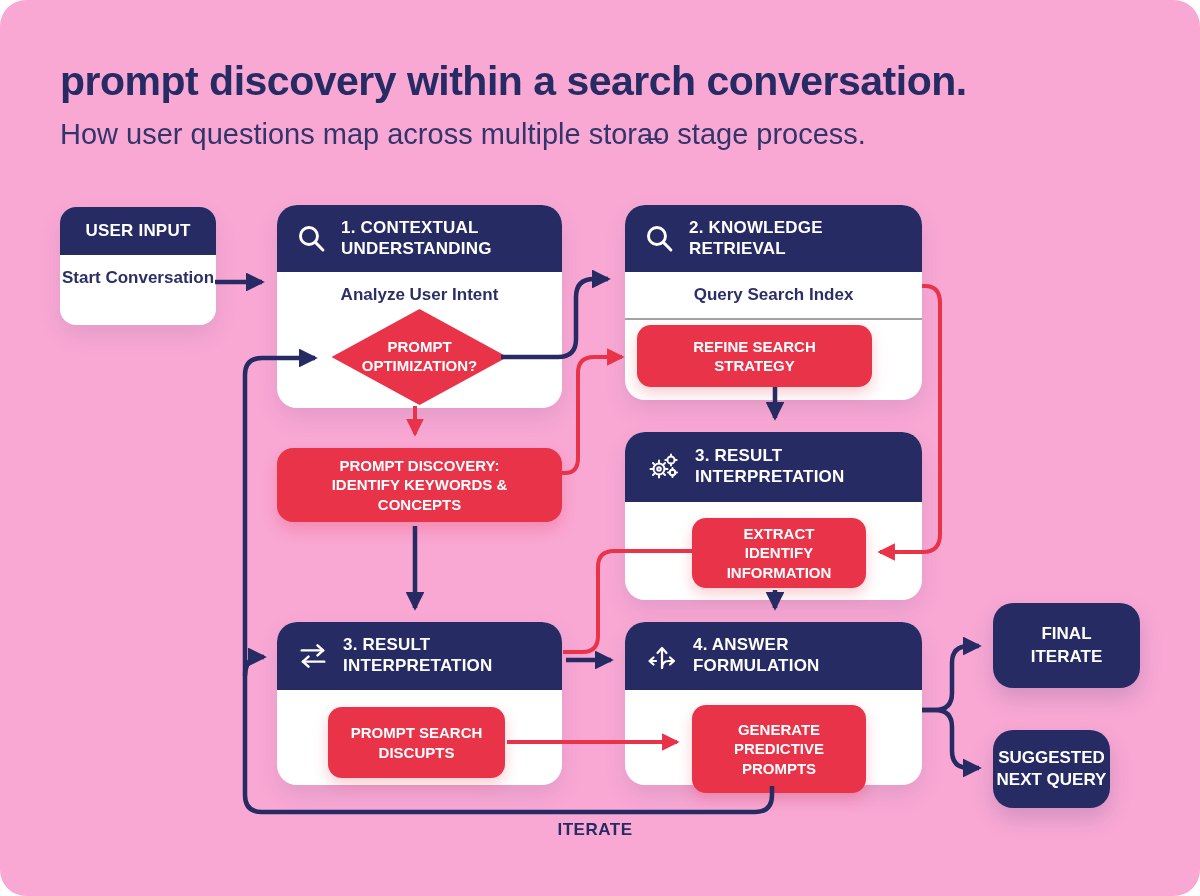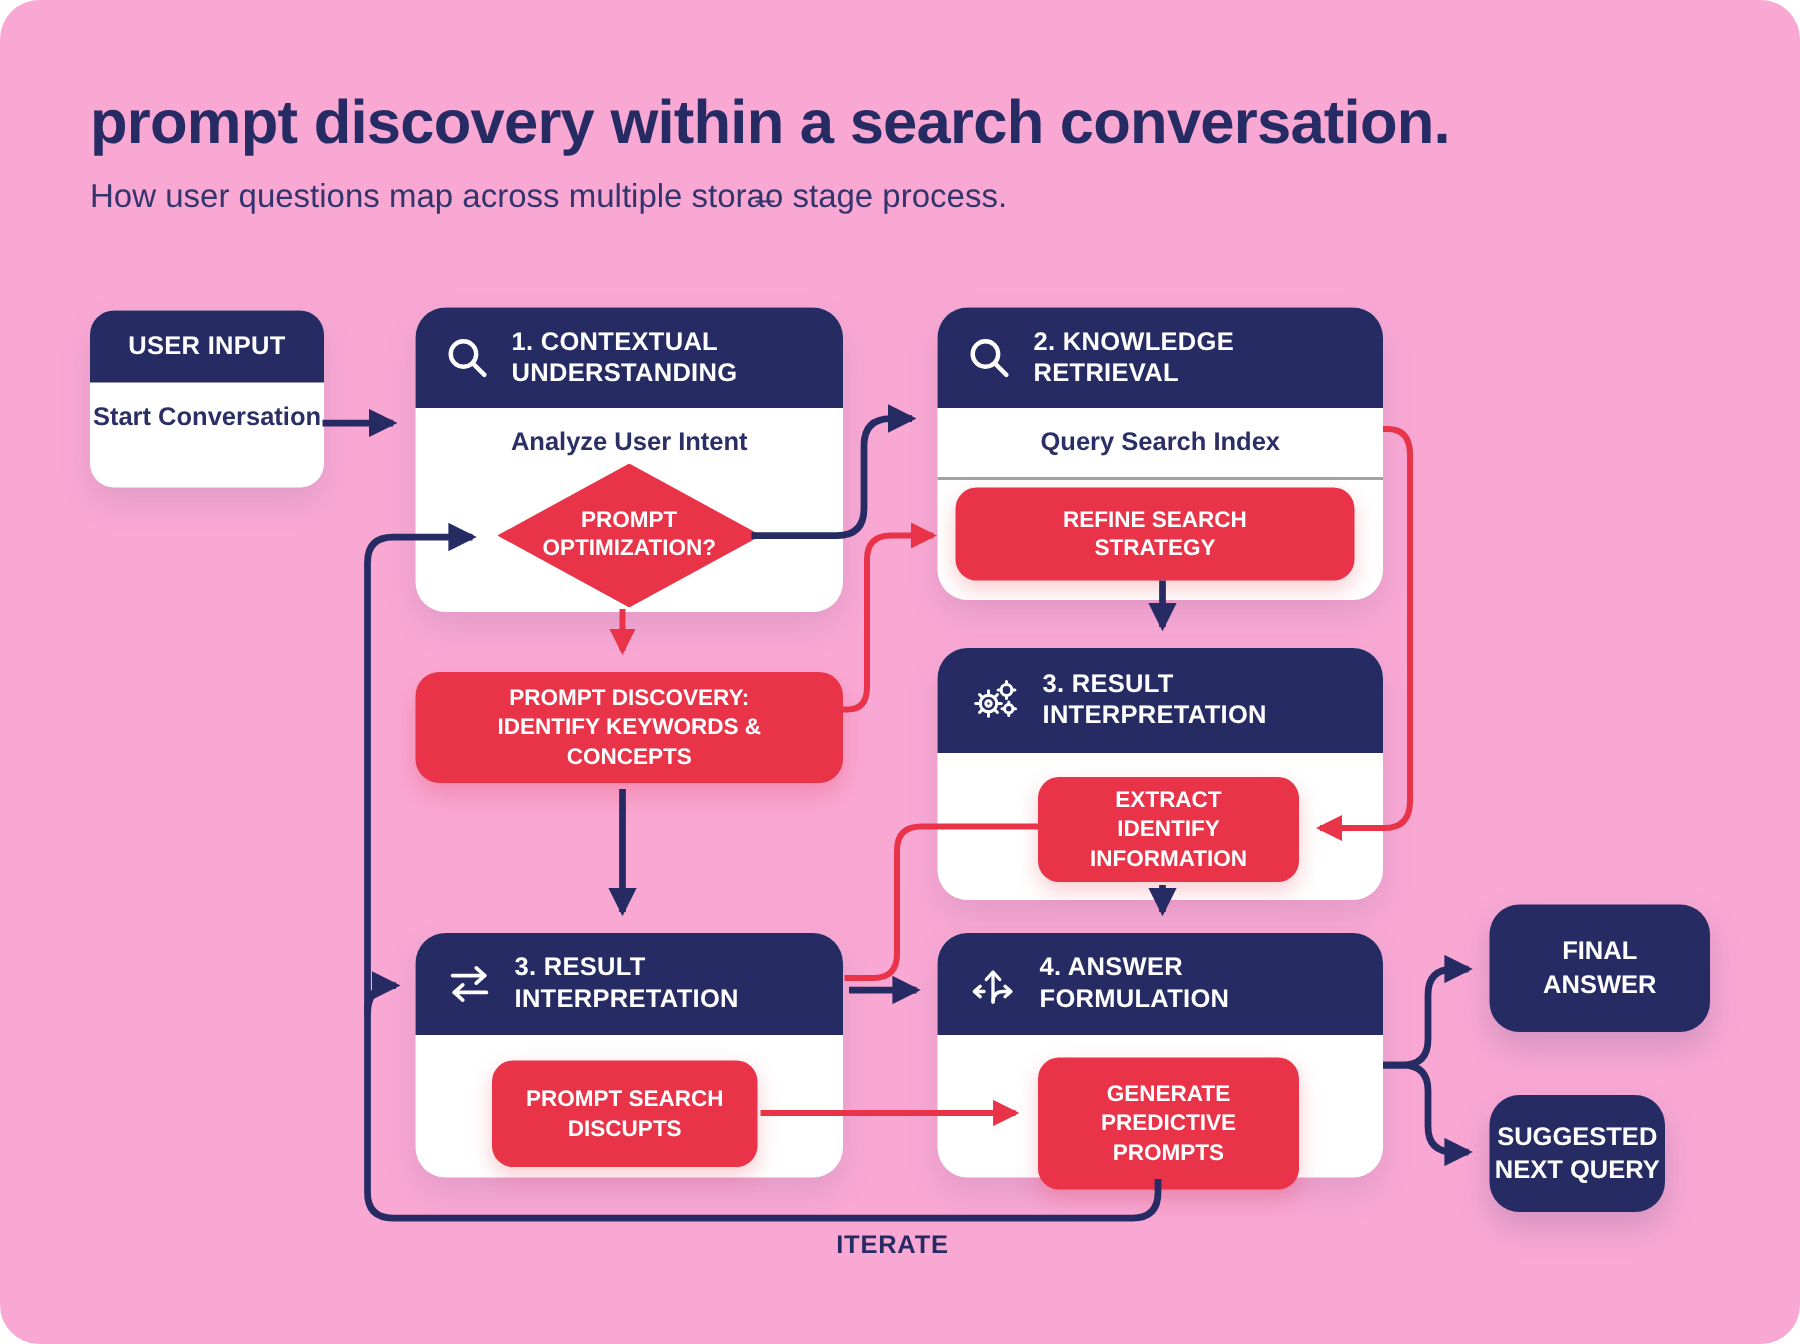--- a/index.html
+++ b/index.html
@@ -1,19 +1,19 @@
 <!DOCTYPE html>
 <html><head>
 <meta charset="utf-8">
 <style>
   html,body{margin:0;padding:0;background:#ffffff;}
   body{font-family:"Liberation Sans","DejaVu Sans",sans-serif;}
   .canvas{position:relative;width:1200px;height:896px;background:#f9a8d4;border-radius:26px;overflow:hidden;}
   .page-title{position:absolute;left:60px;top:58px;font-size:41px;font-weight:800;color:#272b63;letter-spacing:-0.5px;}
-  .page-subtitle{position:absolute;left:60px;top:118px;font-size:22px;font-weight:400;color:#31356b;}
+  .page-subtitle{position:absolute;left:60px;top:118px;font-size:29px;font-weight:400;color:#31356b;}
 
   .node{position:absolute;background:#ffffff;border-radius:20px;box-shadow:0 10px 22px rgba(40,45,100,0.10);z-index:1;}
   .hdr{background:#272b63;color:#ffffff;border-radius:20px 20px 0 0;display:flex;align-items:center;gap:12px;padding:0 14px 0 18px;}
   .hdr-label{font-size:17px;font-weight:800;line-height:1.22;letter-spacing:0.2px;}
   .icon{flex:0 0 auto;display:flex;align-items:center;justify-content:center;}
   .body-text{font-size:17px;font-weight:600;color:#2b2f66;text-align:center;}
   .action{position:absolute;background:#e83349;color:#ffffff;border-radius:14px;display:flex;align-items:center;justify-content:center;text-align:center;font-size:15px;font-weight:800;line-height:1.3;box-shadow:0 6px 14px rgba(232,51,73,0.25);}
 
   
   .n-user{left:60px;top:207px;width:156px;height:118px;border-radius:16px;}
@@ -29,21 +29,21 @@
   .n-contextual .hdr,.n-knowledge .hdr{height:67px;}
   .n-result-right .hdr{height:70px;}
   .n-result-left .hdr,.n-answer .hdr{height:68px;}
 
   .analyze-line{position:absolute;left:0;right:0;top:80px;}
   .query-line{position:absolute;left:0;right:0;top:67px;height:46px;line-height:46px;border-bottom:2px solid #a3a3a3;}
 
   .diamond{position:absolute;left:50%;top:309px;transform:translateX(-50%);width:176px;height:96px;background:#e83349;clip-path:polygon(50% 0,100% 50%,50% 100%,0 50%);display:flex;align-items:center;justify-content:center;text-align:center;color:#fff;font-size:15px;font-weight:800;line-height:1.25;z-index:2;}
   .n-contextual .diamond{top:104px;}
 
-  .a-refine{left:12px;top:120px;width:266px;height:62px;}
+  .a-refine{left:12px;top:120px;width:235px;height:62px;}
   .a-extract{left:67px;top:86px;width:174px;height:70px;}
   .a-search-disrupt{left:51px;top:85px;width:177px;height:71px;}
   .a-generate{left:67px;top:83px;width:174px;height:88px;}
 
   .n-discovery{left:277px;top:448px;width:285px;height:74px;background:#e83349;border-radius:16px;display:flex;align-items:center;justify-content:center;text-align:center;color:#fff;font-size:15px;font-weight:800;line-height:1.3;box-shadow:0 8px 16px rgba(232,51,73,0.25);}
   .n-discovery span{width:210px;}
 
   .n-terminal{background:#272b63;border-radius:20px;display:flex;align-items:center;justify-content:center;text-align:center;color:#fff;font-size:17px;font-weight:800;line-height:1.3;box-shadow:0 10px 22px rgba(40,45,100,0.18);}
   .n-final{left:993px;top:603px;width:147px;height:85px;}
   .n-suggested{left:993px;top:730px;width:117px;height:78px;}
@@ -170,21 +170,21 @@
         </svg>
       </span>
       <span class="hdr-label" style="width:200px">4. ANSWER FORMULATION</span>
     </div>
     <div class="action a-generate">
       <span style="width:130px">GENERATE PREDICTIVE PROMPTS</span>
     </div>
   </div>
 
   <div class="n-terminal n-final" style="position:absolute;">
-    <span style="width:100px">FINAL ANSWER</span>
+    <span style="width:100px">FINAL ITERATE</span>
   </div>
   <div class="n-terminal n-suggested" style="position:absolute;">
     <span style="width:130px">SUGGESTED NEXT QUERY</span>
   </div>
 
   <div class="iterate">ITERATE</div>
 
   <svg class="wires" width="1200" height="896" viewBox="0 0 1200 896">
     <defs>
       <marker id="an" viewBox="0 0 10 10" refX="8.5" refY="5" markerWidth="4.2" markerHeight="4.2" orient="auto-start-reverse">

